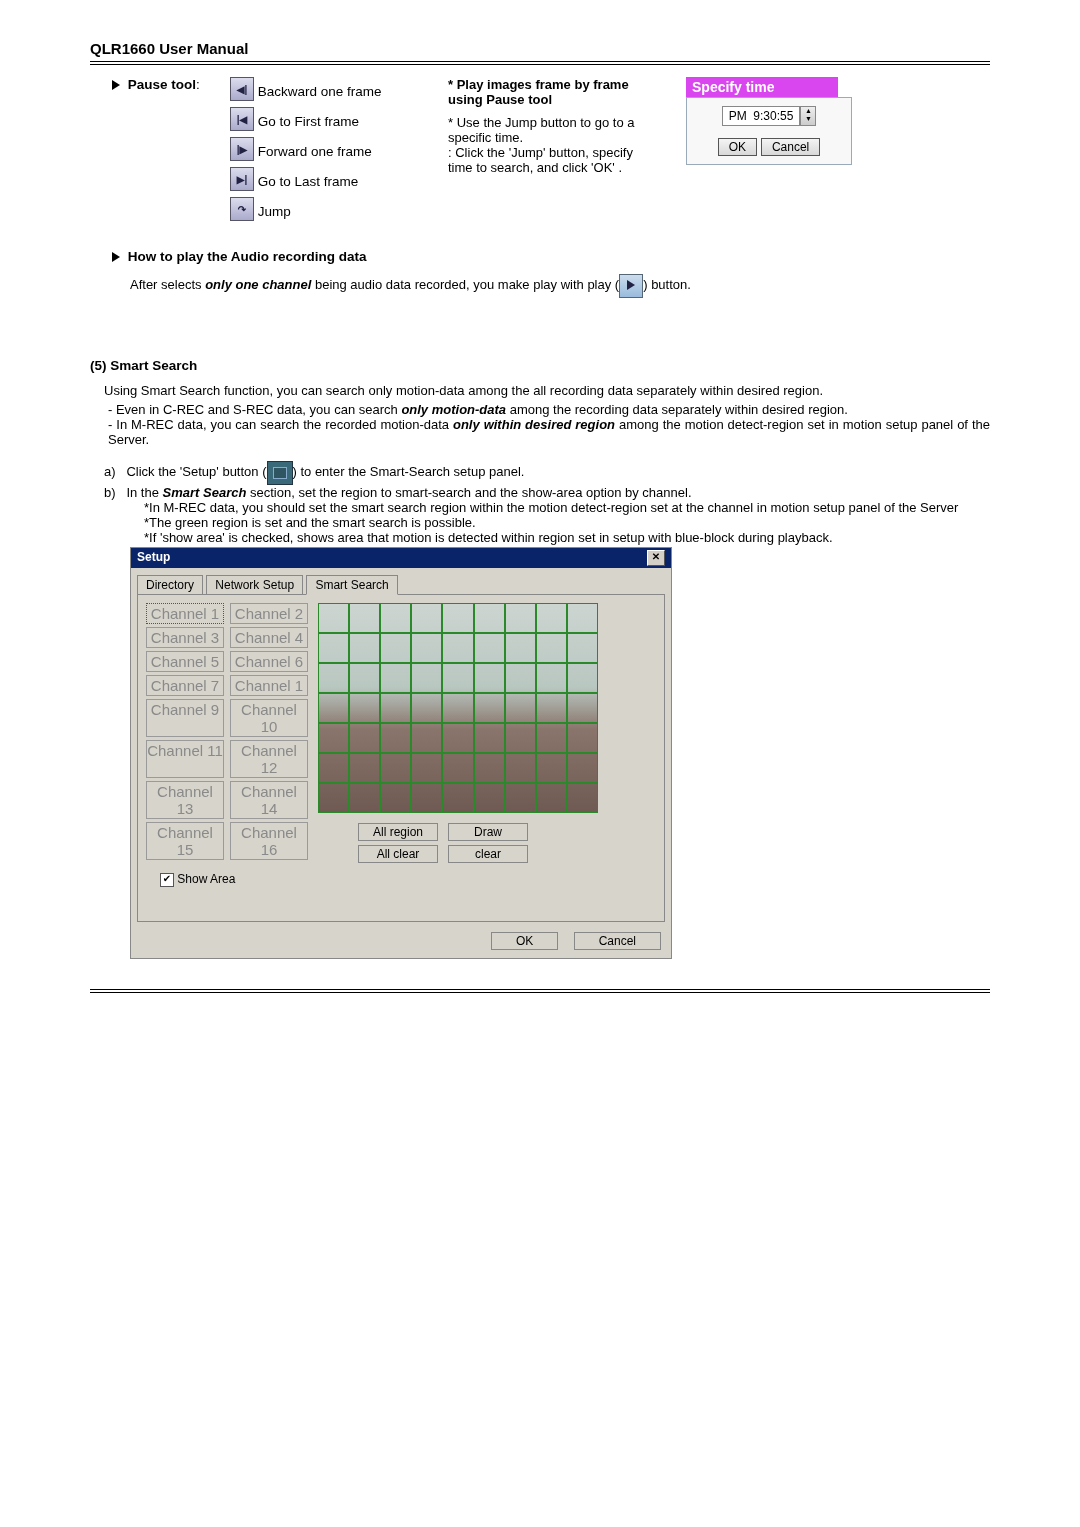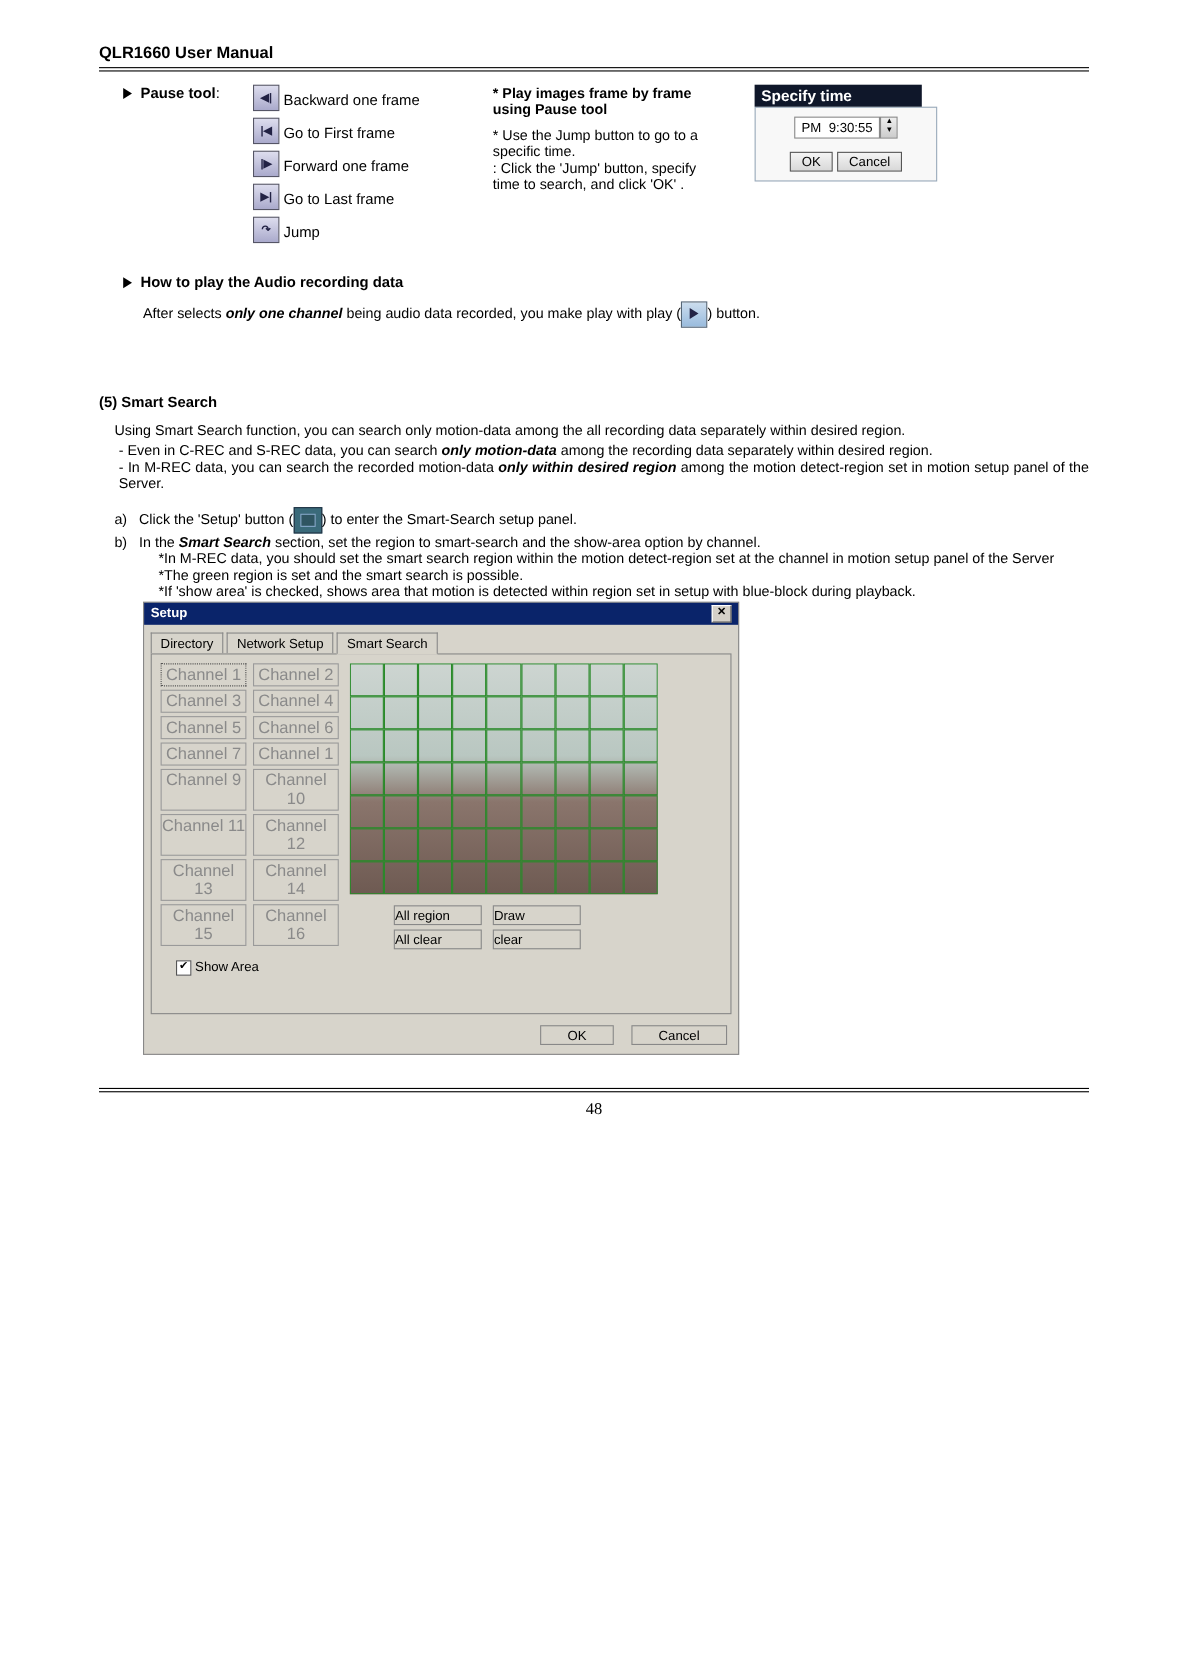--- a/index.html
+++ b/index.html
@@ -3,21 +3,21 @@
 <meta charset="utf-8">
 <style>
 body{margin:0;background:#fff;font-family:Arial,sans-serif;font-size:13.5px;color:#000}
 .page{width:900px;margin:40px auto;position:relative}
 .header{font-weight:bold;font-size:15px;border-bottom:4px double #000;padding-bottom:4px;margin-bottom:12px}
 .footrule{border-top:4px double #000;margin-top:30px}
 .pageno{text-align:center;margin-top:8px;font-family:'Times New Roman',serif;font-size:15px}
 .arrow{display:inline-block;width:0;height:0;border-top:5px solid transparent;border-bottom:5px solid transparent;border-left:8px solid #000;margin-right:4px;vertical-align:middle}
 .row{display:flex;gap:28px}
 .iconbtn{width:22px;height:22px;background:linear-gradient(#dde,#aac);border:1px solid #556;display:inline-flex;align-items:center;justify-content:center;font-size:10px;color:#224;font-weight:bold;margin-bottom:6px;vertical-align:middle}
-.speclabel{background:#0f172a;color:#fff;font-weight:bold;padding:2px 6px;display:inline-block;width:140px;font-size:14px}
+.speclabel{background:#d946ef;color:#fff;font-weight:bold;padding:2px 6px;display:inline-block;width:140px;font-size:14px}
 .specbox{border:1px solid #9ab;width:164px;background:#f8f8f8;padding:8px 0 8px 0;text-align:center}
 .timein{border:1px solid #888;background:#fff;display:inline-block;padding:2px 6px;font-size:12px}
 .spin{display:inline-block;border:1px solid #888;width:14px;height:18px;vertical-align:middle;background:linear-gradient(#eee,#ccc);font-size:7px;line-height:8px;text-align:center}
 .okcan{margin-top:12px}
 .okcan .btn{border:1px solid #555;background:linear-gradient(#f4f4f4,#d8d8d8);padding:1px 10px;font-size:12px;display:inline-block}
 .playicon{width:22px;height:22px;background:linear-gradient(#cde,#9bd);border:1px solid #567;display:inline-block;vertical-align:middle;position:relative}
 .playicon::after{content:"";position:absolute;left:7px;top:5px;border-top:5px solid transparent;border-bottom:5px solid transparent;border-left:8px solid #224}
 .inlineicon{width:24px;height:22px;background:#3a6a7a;border:1px solid #234;display:inline-block;vertical-align:middle}
 .inlineicon::after{content:"";display:block;width:12px;height:10px;margin:5px auto;background:#2f5562;border:1px solid #8ac}
 .setupwin{width:540px;margin-left:40px;background:#d7d4cb;border:1px solid #888;font-size:12px}
@@ -30,21 +30,21 @@
 .chgrid{display:grid;grid-template-columns:78px 78px;gap:3px 6px;margin-bottom:10px}
 .chbtn{border:1px solid #9a9a9a;background:#d7d4cb;font-size:15px;padding:1px 0;text-align:center;color:#8a8a8a}
 .chbtn.sel{border:1px dotted #555}
 .showarea{margin-top:12px;margin-left:14px;font-size:12px}
 .chk{width:12px;height:12px;border:1px solid #555;display:inline-block;vertical-align:middle;background:#fff;font-size:10px;line-height:10px;text-align:center}
 .camgrid{position:absolute;left:180px;top:8px}
 .camimg{width:280px;height:210px;background:linear-gradient(#cdd5d1 0%,#b9c7c1 40%,#8a756c 60%,#6e5a52 100%);position:relative;overflow:hidden}
 .camimg .gridoverlay{position:absolute;inset:0;display:grid;grid-template-columns:repeat(9,1fr);grid-template-rows:repeat(7,1fr)}
 .camimg .gridoverlay div{border:1px solid #2a8a2a}
 .btns4{position:absolute;left:220px;top:228px;display:grid;grid-template-columns:80px 80px;gap:4px 10px}
-.btns4 .b{border:1px solid #888;background:#d7d4cb;font-size:12px;text-align:left;padding:1px 0}
+.btns4 .b{border:1px solid #888;background:#d7d4cb;font-size:12px;text-align:center;padding:1px 0}
 .dlgbtns{text-align:right;padding:4px 10px 8px 0}
 .dlgbtns .b{border:1px solid #888;background:#d7d4cb;font-size:12px;padding:1px 24px;margin-left:12px;display:inline-block}
 ul.dash{list-style:none;padding-left:18px;margin:4px 0}
 ul.dash li::before{content:"- ";}
 .indent{padding-left:40px}
 .sm{font-size:13px}
 </style>
 </head>
 <body>
 
@@ -212,14 +212,13 @@
         </div>
       </div>
       <div class="dlgbtns">
         <span class="b">OK</span>
         <span class="b">Cancel</span>
       </div>
     </div>
   </div>
 
   <div class="footrule"></div>
-  <div class="pageno">48</div>
 </div>
 
 </body></html>

